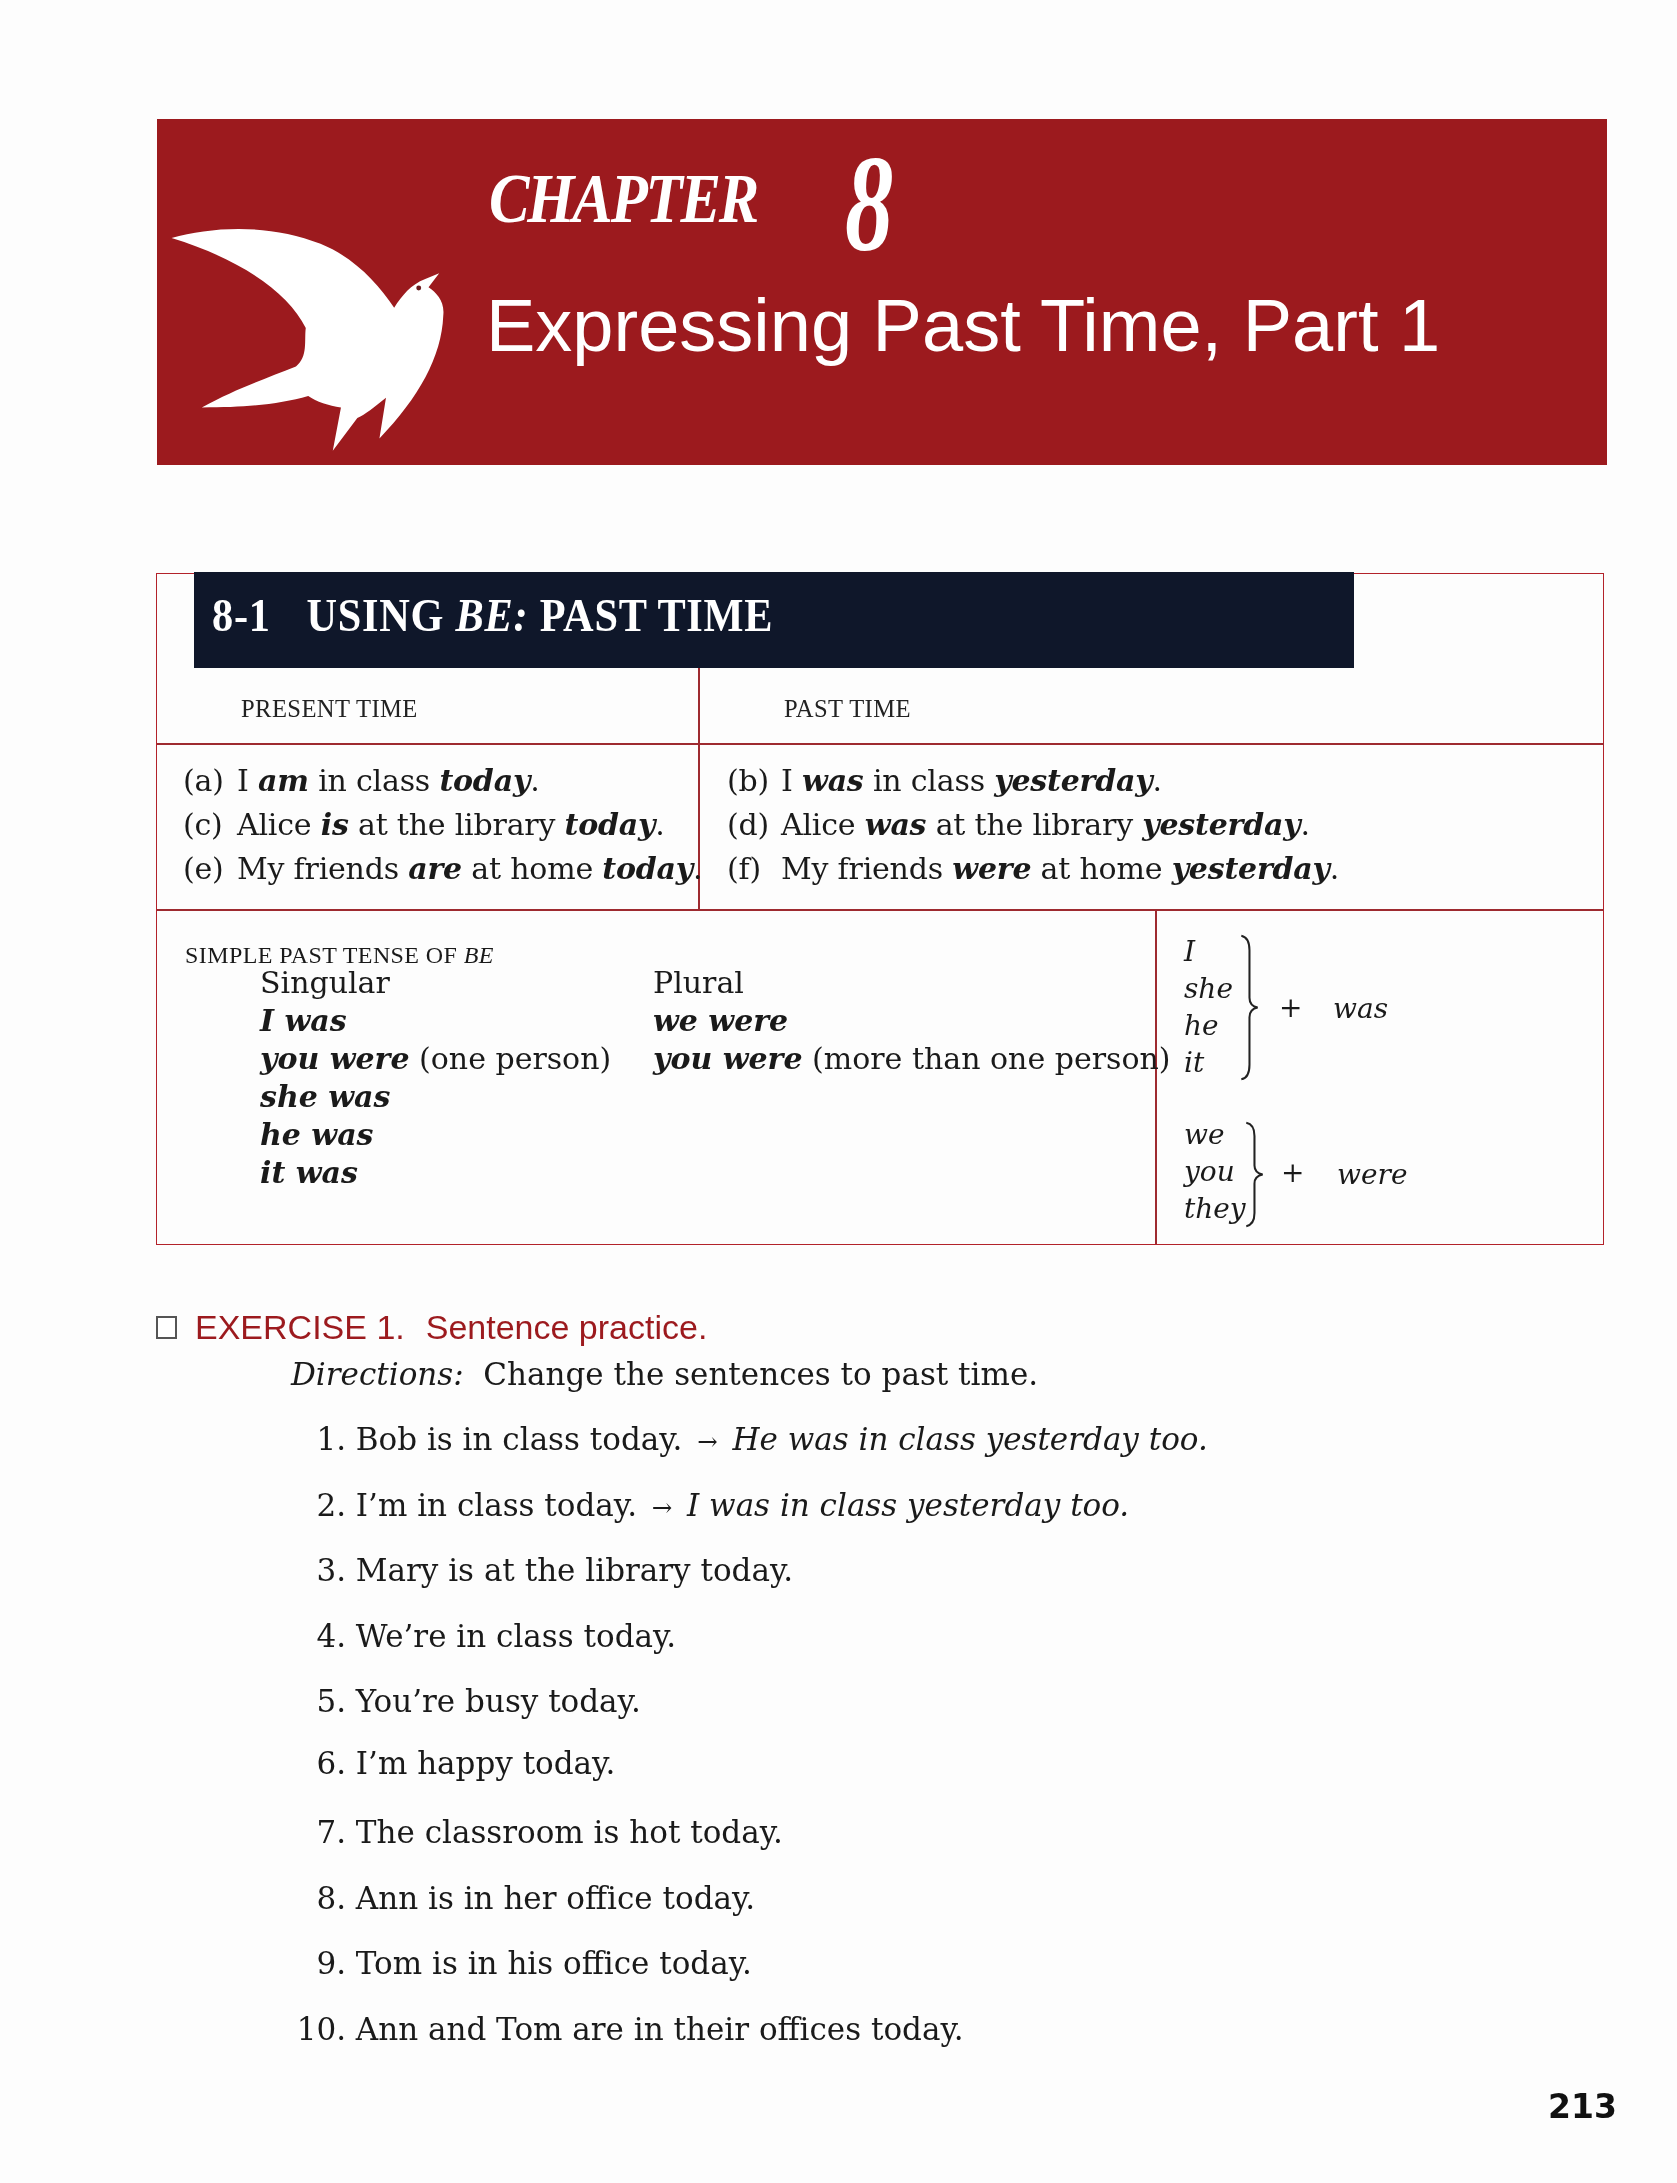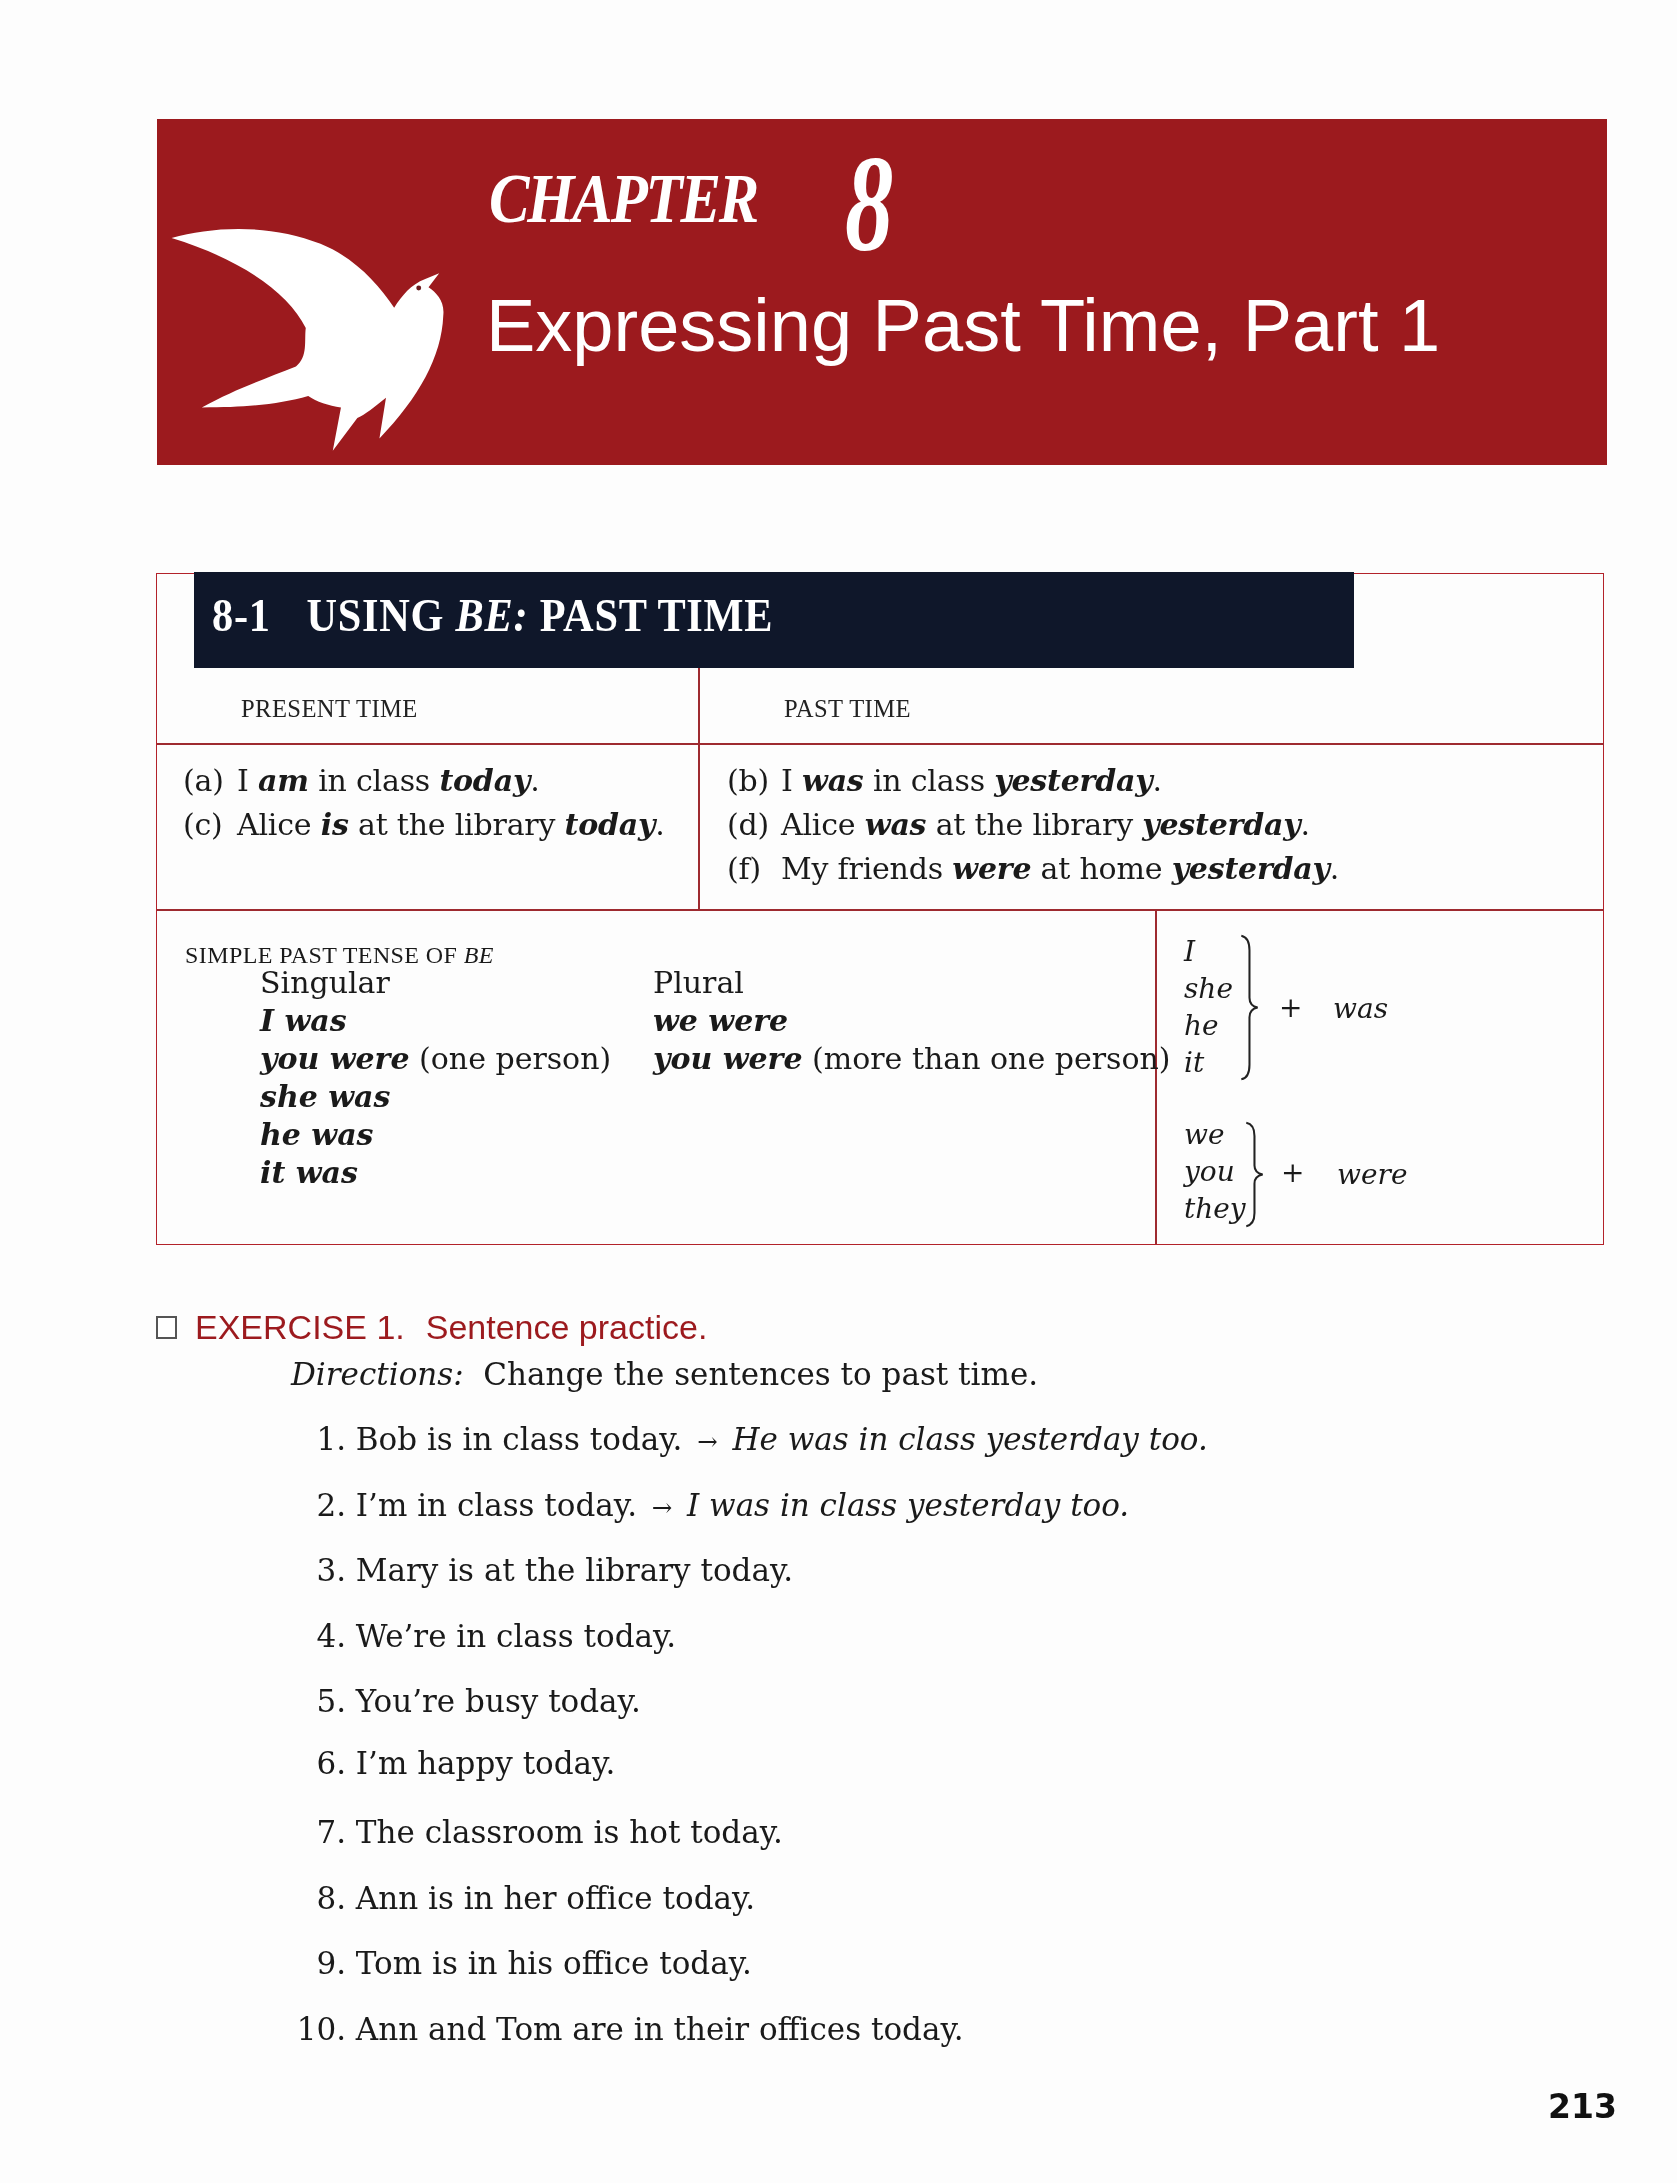--- a/index.html
+++ b/index.html
@@ -108,20 +108,21 @@
   <div class="abs colhead" style="left:627px; top:121px;">PAST TIME</div>
 
   <div class="abs vline" style="left:541px; top:94px; height:242px;"></div>
   <div class="abs hline" style="left:0; top:169px; width:1447px;"></div>
   <div class="abs hline" style="left:0; top:335px; width:1447px;"></div>
   <div class="abs vline" style="left:998px; top:335px; height:335px;"></div>
 
   <div class="abs" style="left:26px; top:185px;">
     <div class="ex-line"><span class="lbl">(a)</span><span>I </span><b>am</b><span> in class </span><b>today</b><span>.</span></div>
     <div class="ex-line"><span class="lbl">(c)</span><span>Alice </span><b>is</b><span> at the library </span><b>today</b><span>.</span></div>
+    <div class="ex-line"><span class="lbl">(e)</span><span>My friends </span><b>are</b><span> at home </span><b>today</b><span>.</span></div>
   </div>
 
   <div class="abs" style="left:570px; top:185px;">
     <div class="ex-line"><span class="lbl">(b)</span><span>I </span><b>was</b><span> in class </span><b>yesterday</b><span>.</span></div>
     <div class="ex-line"><span class="lbl">(d)</span><span>Alice </span><b>was</b><span> at the library </span><b>yesterday</b><span>.</span></div>
     <div class="ex-line"><span class="lbl">(f)</span><span>My friends </span><b>were</b><span> at home </span><b>yesterday</b><span>.</span></div>
   </div>
 
   <div class="abs small-caps" style="left:28px; top:368px;"><span>SIMPLE PAST TENSE OF </span><i>BE</i></div>
 

